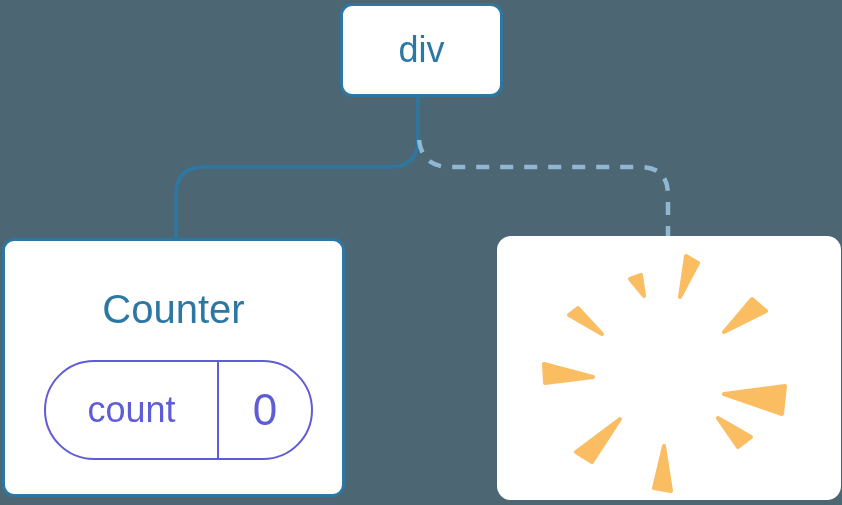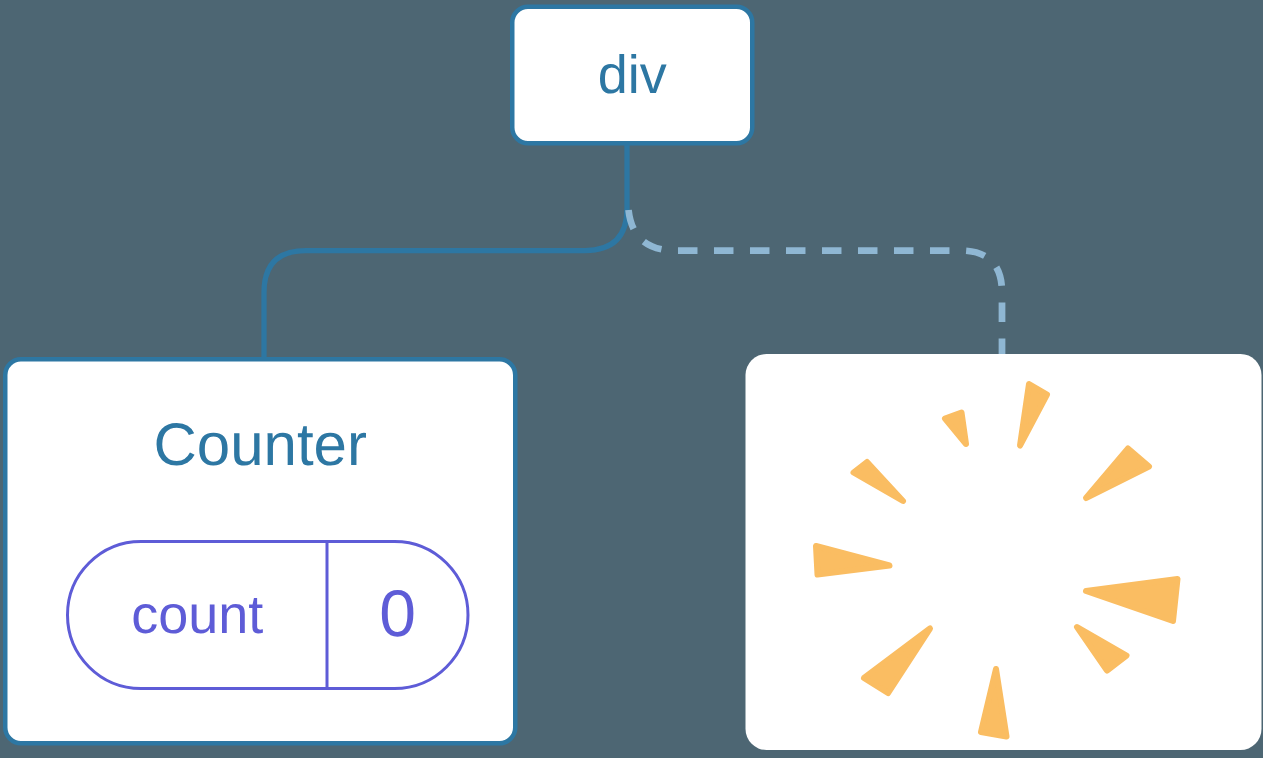--- a/index.html
+++ b/index.html
@@ -48,21 +48,21 @@
     color: var(--node-text, #2d77a3);
   }
   .node-counter {
     left: 2px; top: 238px;
     width: 343px; height: 259px;
     border: 3px solid var(--node-border, #2d77a3);
     border-radius: 12px;
   }
   .counter-title {
     position: absolute;
-    left: 0; top: 34px; width: 100%;
+    left: 0; top: 46px; width: 100%;
     text-align: center;
     font-size: 40px;
     font-weight: 500;
     color: var(--node-text, #2d77a3);
   }
   .state-pill {
     position: absolute;
     left: 39px; top: 119px;
     width: 269px; height: 100px;
     border: 2.5px solid var(--state-accent, #5e5cd7);

